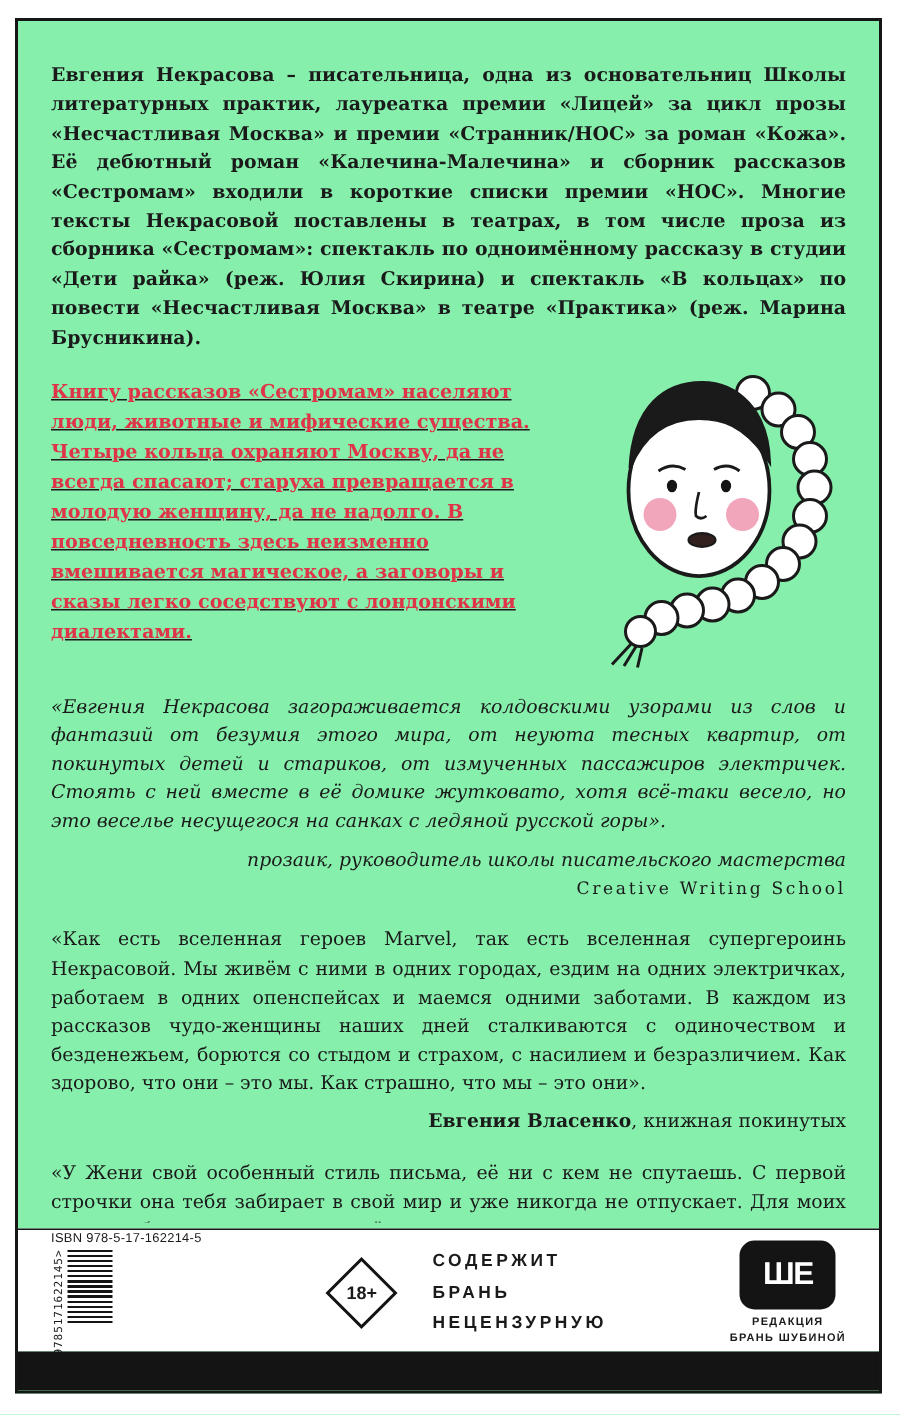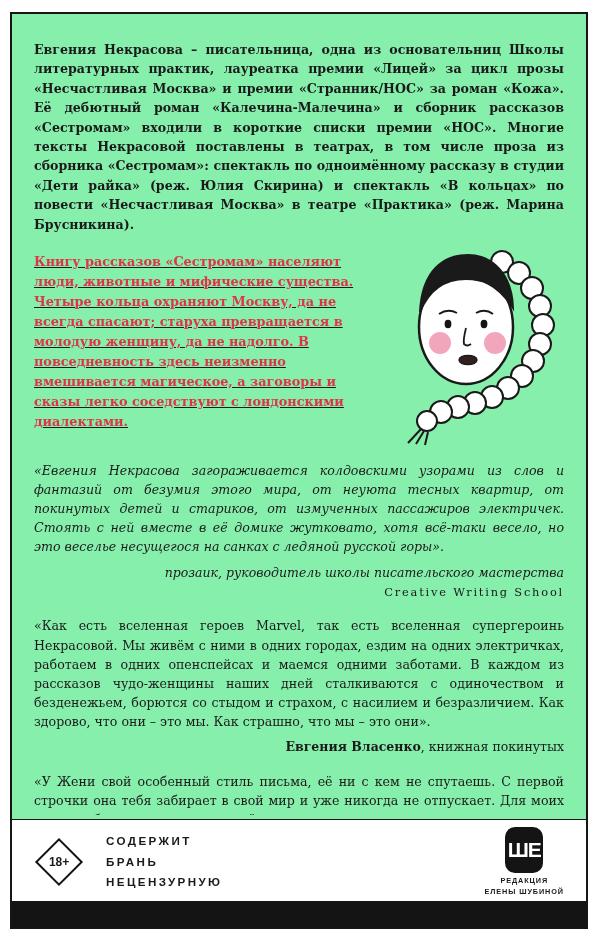--- a/index.html
+++ b/index.html
@@ -55,21 +55,21 @@
   .age-group { display:flex; align-items:center; gap:22px; font-family:"Liberation Sans", sans-serif; }
   .diamond {
     width:30px; height:30px; border:2.6px solid #141414; transform:rotate(45deg);
     display:flex; align-items:center; justify-content:center; margin:0 8px;
   }
   .diamond span { transform:rotate(-45deg); font-weight:bold; font-size:12px; }
   .warning { font-weight:bold; font-size:11.6px; letter-spacing:2.4px; line-height:1.78; }
 
   .pub { display:flex; flex-direction:column; align-items:center; gap:3px; font-family:"Liberation Sans", sans-serif; }
   .pub-logo {
-    width:38px; height:46px; background:#141414; border-radius:10px; color:#fff;
+    width:64px; height:46px; background:#141414; border-radius:10px; color:#fff;
     display:flex; align-items:center; justify-content:center;
     font-weight:bold; font-size:21px; letter-spacing:-1px;
   }
   .pub-caption { font-size:7.3px; font-weight:bold; letter-spacing:0.9px; text-align:center; line-height:1.45; }
 </style>
 </head>
 <body>
 
 <div class="frame">
   <div class="content">
@@ -133,38 +133,45 @@
     <div class="attrib">
       <span class="name">Евгения Власенко</span><span>, книжная покинутых</span>
     </div>
 
     <p class="quote">«У Жени свой особенный стиль письма, её ни с кем не спутаешь. С первой строчки она тебя забирает в свой мир и уже никогда не отпускает. Для моих студиек была важная тема в её историях – инициация, умирание детства и зарождение взрослой жизни. Им тогда было по четырнадцать лет, и они были на пороге жизни, вот мы через Женины тексты и разбирались, как надо, как не надо, как вообще жить. “Сестромам” нас спас тогда. Звучит слишком патетично, ну как есть».</p>
 
   </div>
 
   <div class="footer-wrap">
 
+    <div class="isbn-group">
+      <div class="isbn-label">ISBN 978-5-17-162214-5</div>
+      <div class="barcode">
+        <span class="bc-digits">9785171622145&gt;</span>
+        <div class="bc-bars"></div>
+      </div>
+    </div>
 
     <div class="age-group">
       <div class="diamond">
         <span>18+</span>
       </div>
       <div class="warning">
         <div>СОДЕРЖИТ</div>
         <div>БРАНЬ</div>
         <div>НЕЦЕНЗУРНУЮ</div>
       </div>
     </div>
 
     <div class="pub">
       <div class="pub-logo">
         <span>ШЕ</span>
       </div>
       <div class="pub-caption">
         <div>РЕДАКЦИЯ</div>
-        <div>ЕЛЕНЫ ШУБИНОЙ</div>
+        <div>БРАНЬ ШУБИНОЙ</div>
       </div>
     </div>
 
   </div>
 
   <div class="bottom-bar"></div>
 </div>
 
 </body></html>

